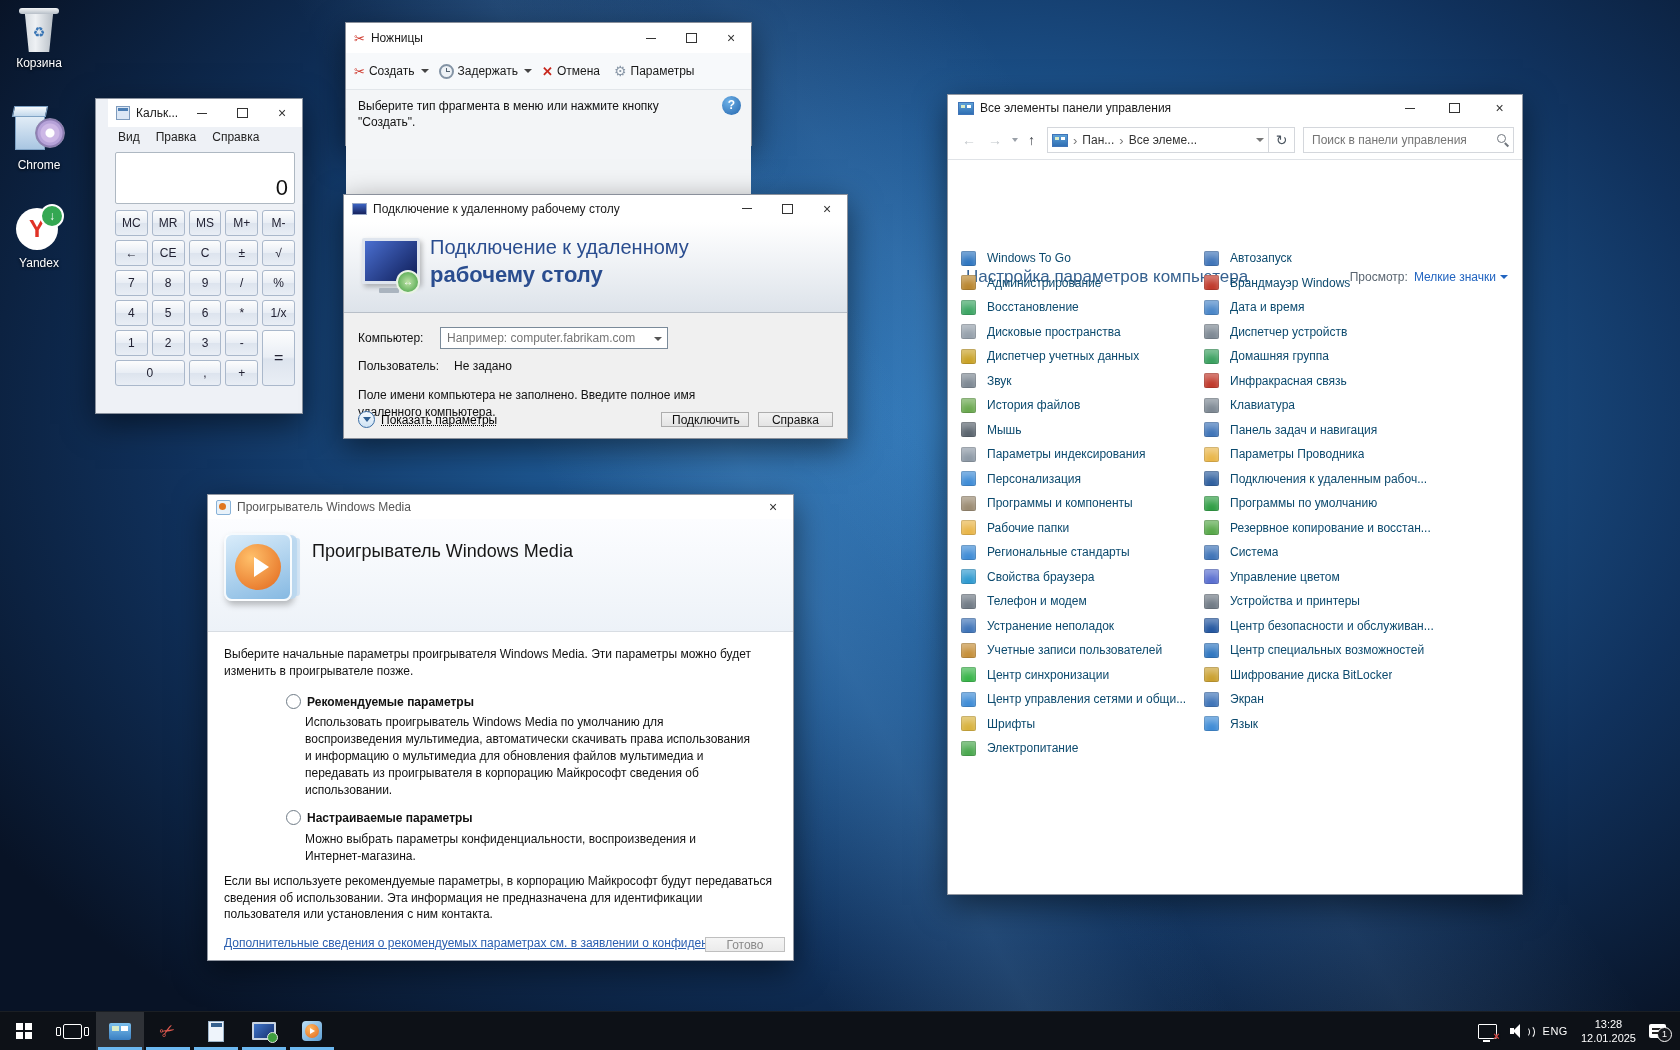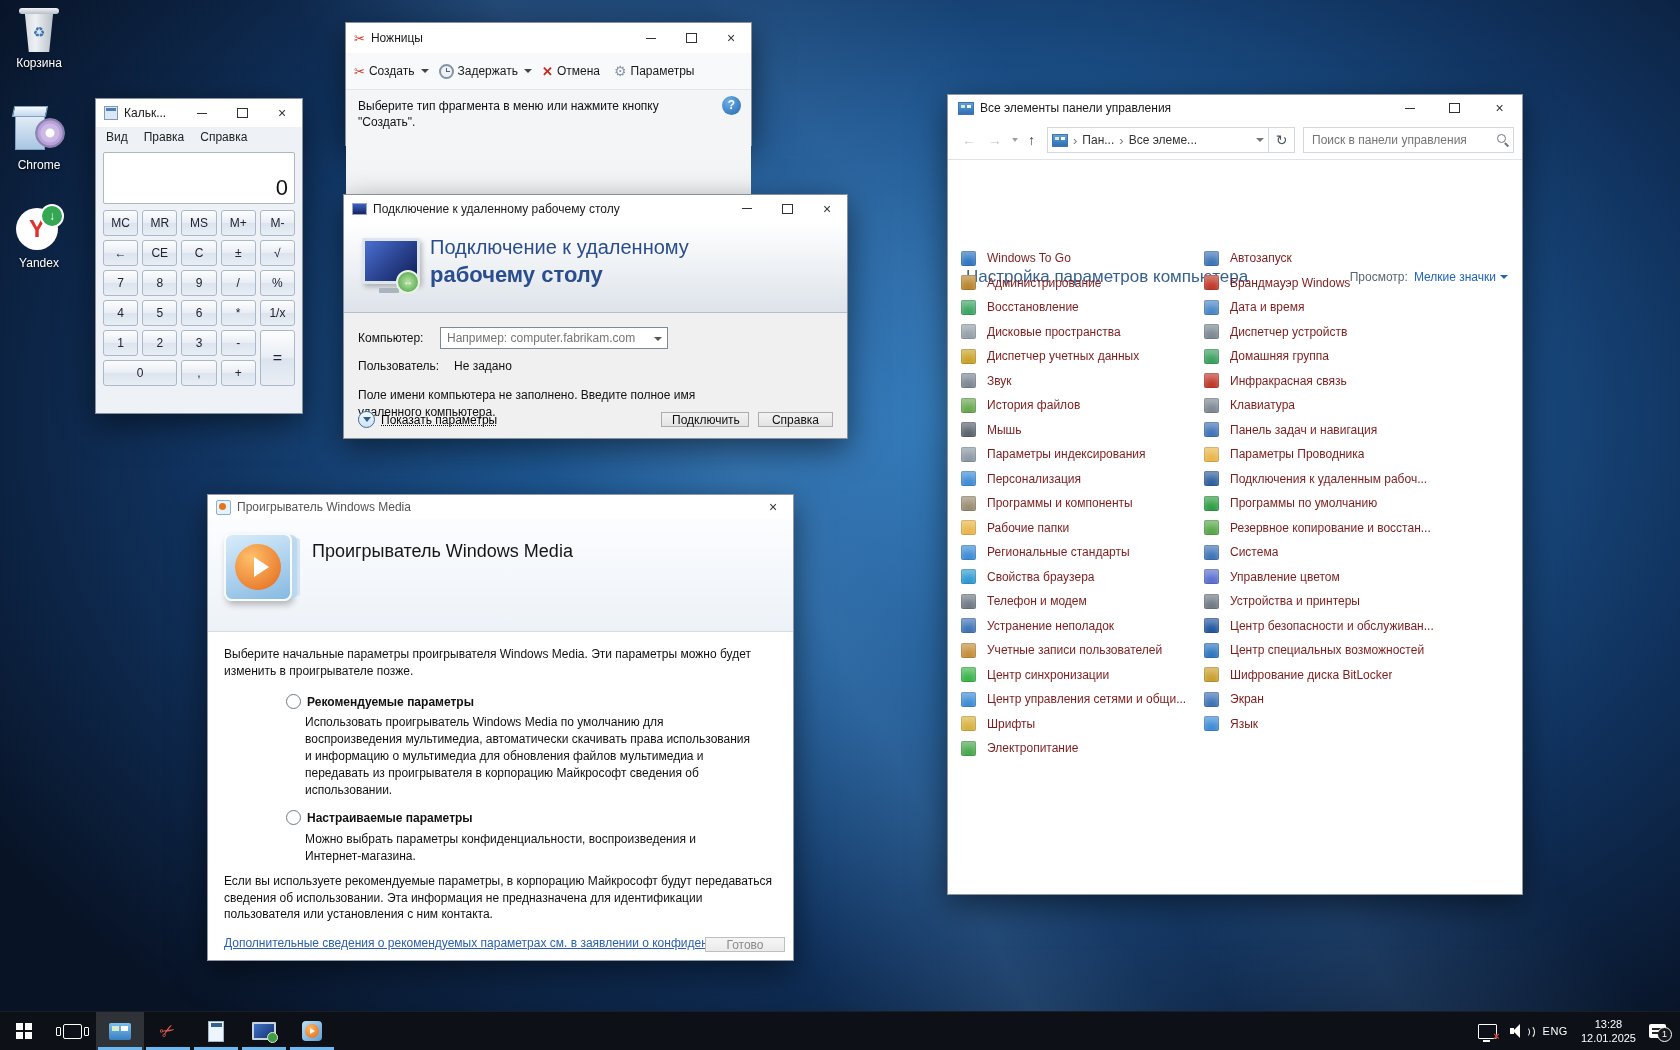--- a/index.html
+++ b/index.html
@@ -55,21 +55,21 @@
   .ic-clock::before{content:"";position:absolute;left:5px;top:2px;width:1.5px;height:4px;background:#51606e;}
   .ic-clock::after{content:"";position:absolute;left:5px;top:5px;width:4px;height:1.5px;background:#51606e;}
   .ic-cancel{color:#c8281e;font-weight:bold;font-size:13px;}
   .ic-gear{color:#8a98a8;font-size:14px;}
   .snip-body{position:relative;padding:8px 12px;font-size:12px;color:#111;line-height:1.35;background:#f3f5f7;height:100%;}
   .snip-msg{max-width:322px;}
   .help-circle{position:absolute;right:10px;top:6px;width:19px;height:19px;border-radius:50%;
     background:radial-gradient(circle at 35% 30%, #6db1e8, #2465ad);color:#fff;font-size:12px;font-weight:bold;
     text-align:center;line-height:19px;}
   
-  .calc{left:95px;top:98px;width:208px;height:316px;background:#eef1f6;}
+  .calc{left:95px;top:98px;width:208px;height:316px;background:#eef1f6;padding-left:12px;}
   .calc .titlebar{height:28px;}
   .mini-calc{width:12px;height:12px;background:#dce7f5;border:1px solid #7e9bbd;position:relative;}
   .mini-calc::before{content:"";position:absolute;left:1px;top:1px;right:1px;height:3px;background:#4d7fb5;}
   .calc-menu{display:flex;gap:16px;padding:3px 10px 4px;font-size:12px;color:#222;}
   .calc-display{margin:4px 7px 6px;height:46px;background:#fff;border:1px solid #aeb8c2;border-radius:2px;
     display:flex;align-items:flex-end;justify-content:flex-end;padding:2px 6px;font-size:22px;color:#111;}
   .calc-grid{display:grid;grid-template-columns:repeat(5,1fr);grid-template-rows:repeat(6,26px);gap:4px;margin:0 7px;}
   .calc-btn{border:1px solid #aab8cb;border-radius:3px;font-size:12px;color:#223;
     background:linear-gradient(#fdfdfd,#e9eef5 48%,#dde4ee 52%,#e9eef5);padding:0;
     font-family:"Liberation Sans",sans-serif;}
@@ -151,21 +151,21 @@
   .cp-heading{font-size:17px;color:#36618f;}
   .cp-view{margin-left:auto;font-size:12px;color:#5a6570;display:flex;align-items:center;}
   .cp-view .vlink{color:#2164c0;margin-left:6px;}
   .cp-view .vcaret{width:0;height:0;border-left:4px solid transparent;border-right:4px solid transparent;border-top:4px solid #2164c0;margin-left:4px;}
   .cp-col{position:absolute;top:151px;list-style:none;margin:0;padding:0;}
   .cp-col.left{left:13px;width:236px;}
   .cp-col.right{left:256px;width:300px;}
   .cp-item{display:flex;align-items:center;height:24.5px;white-space:nowrap;}
   .cp-chip{width:15px;height:15px;border-radius:2px;flex:0 0 auto;margin-right:11px;
     box-shadow:inset 0 0 0 1px rgba(0,0,0,.12), inset 0 6px 6px rgba(255,255,255,.35);}
-  .cp-label{font-size:12px;color:#7f1d1d;overflow:hidden;}
+  .cp-label{font-size:12px;color:#0c4a6e;overflow:hidden;}
   
   .taskbar{position:absolute;left:0;right:0;bottom:0;height:38px;background:#0d1117;border-top:1px solid rgba(255,255,255,.06);
     display:flex;align-items:stretch;}
   .tb-tile{width:48px;display:flex;align-items:center;justify-content:center;position:relative;}
   .tb-tile.active{background:rgba(255,255,255,.14);}
   .tb-tile.running::after{content:"";position:absolute;left:2px;right:2px;bottom:0;height:3px;background:#6cb8f0;}
   .win-logo{display:grid;grid-template-columns:7px 7px;grid-template-rows:7px 7px;gap:1.5px;}
   .win-logo i{background:#fff;}
   .tview{position:relative;width:17px;height:13px;border:1.6px solid #fff;border-radius:2px;}
   .tview::before,.tview::after{content:"";position:absolute;top:2px;width:3px;height:7px;border:1.3px solid #fff;border-radius:1px;}

